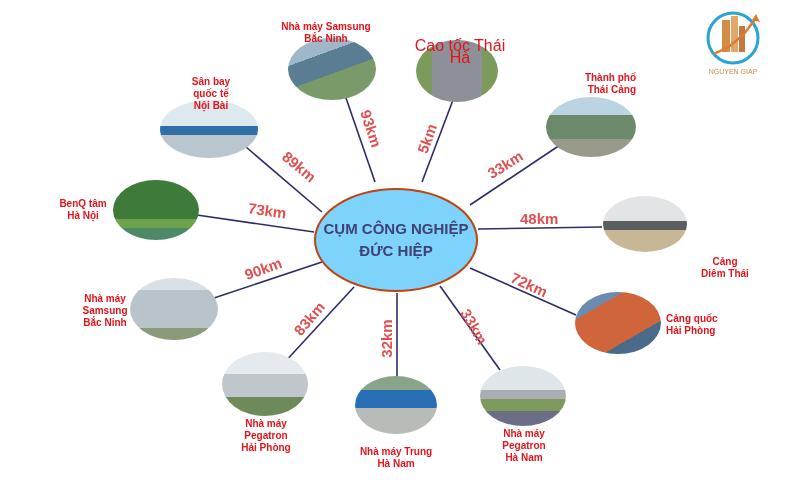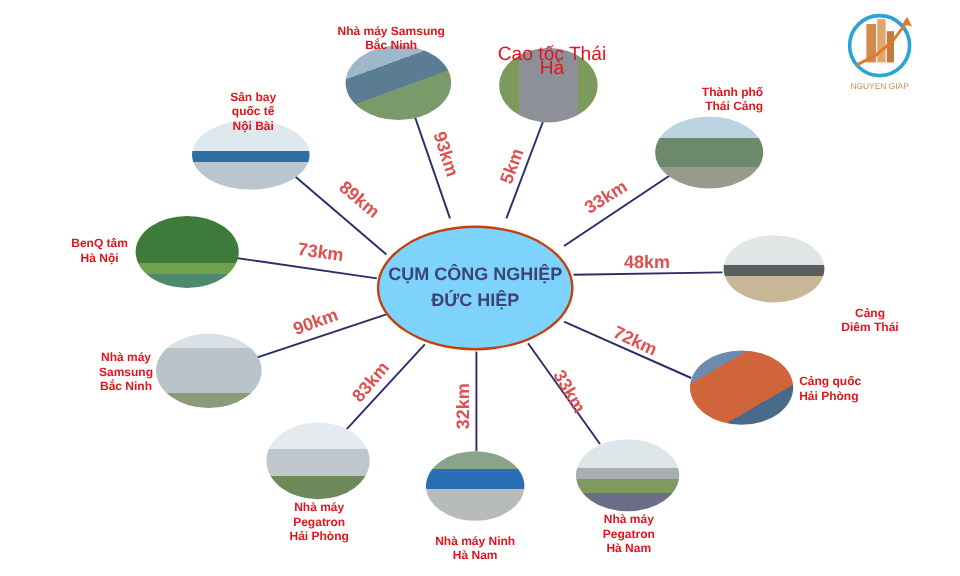--- a/index.html
+++ b/index.html
@@ -96,21 +96,21 @@
 <div class="label" style="left:666px;top:313px;width:60px;text-align:left;">
   <span class="l">Cảng quốc</span>
     <span class="l">Hải Phòng</span>
 </div>
 <div class="label" style="left:226px;top:418px;width:80px;">
   <span class="l">Nhà máy</span>
     <span class="l">Pegatron</span>
     <span class="l">Hải Phòng</span>
 </div>
 <div class="label" style="left:350px;top:446px;width:92px;">
-  <span class="l">Nhà máy Ninh</span>
+  <span class="l">Nhà máy Trung</span>
     <span class="l">Hà Nam</span>
 </div>
 <div class="label" style="left:486px;top:428px;width:76px;">
   <span class="l">Nhà máy</span>
     <span class="l">Pegatron</span>
     <span class="l">Hà Nam</span>
 </div>
 
 <div class="dist" style="left:280px;top:158px;transform:rotate(40deg);">89km</div>
 <div class="dist" style="left:352px;top:120px;transform:rotate(72deg);">93km</div>

